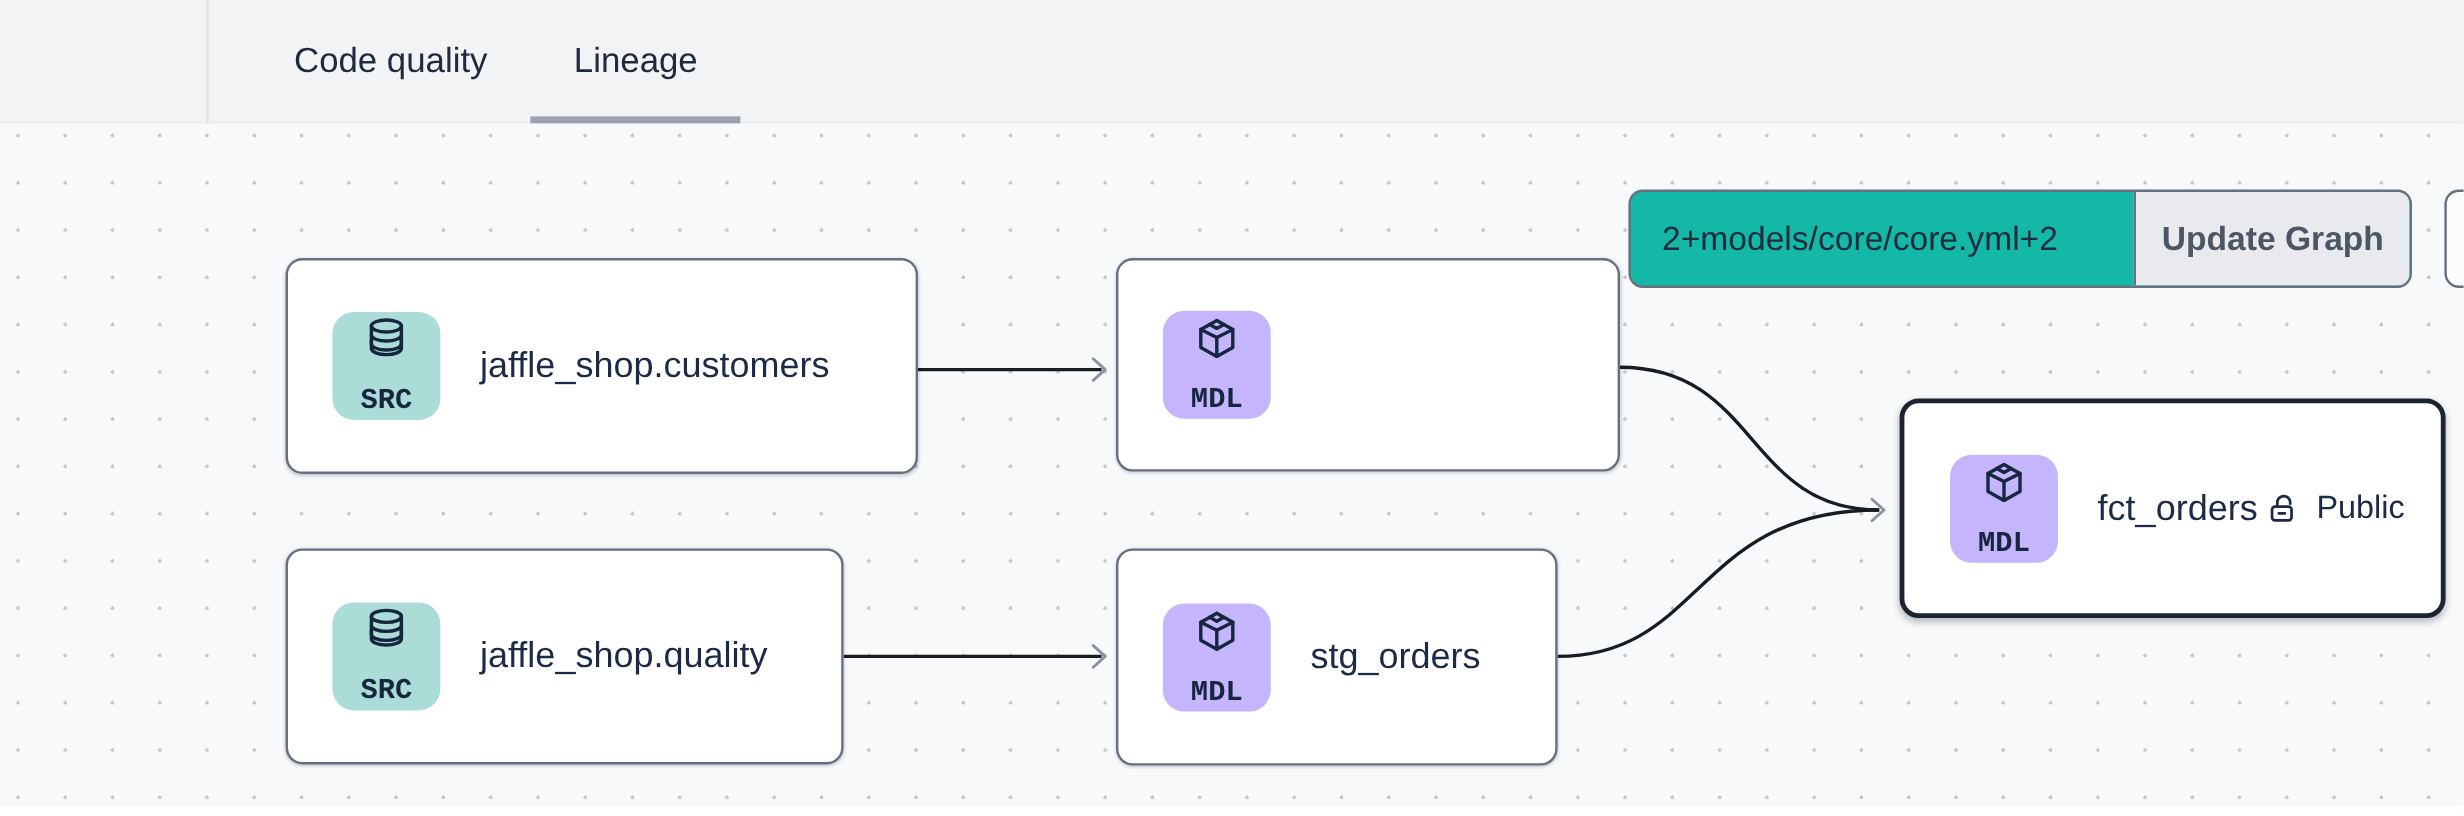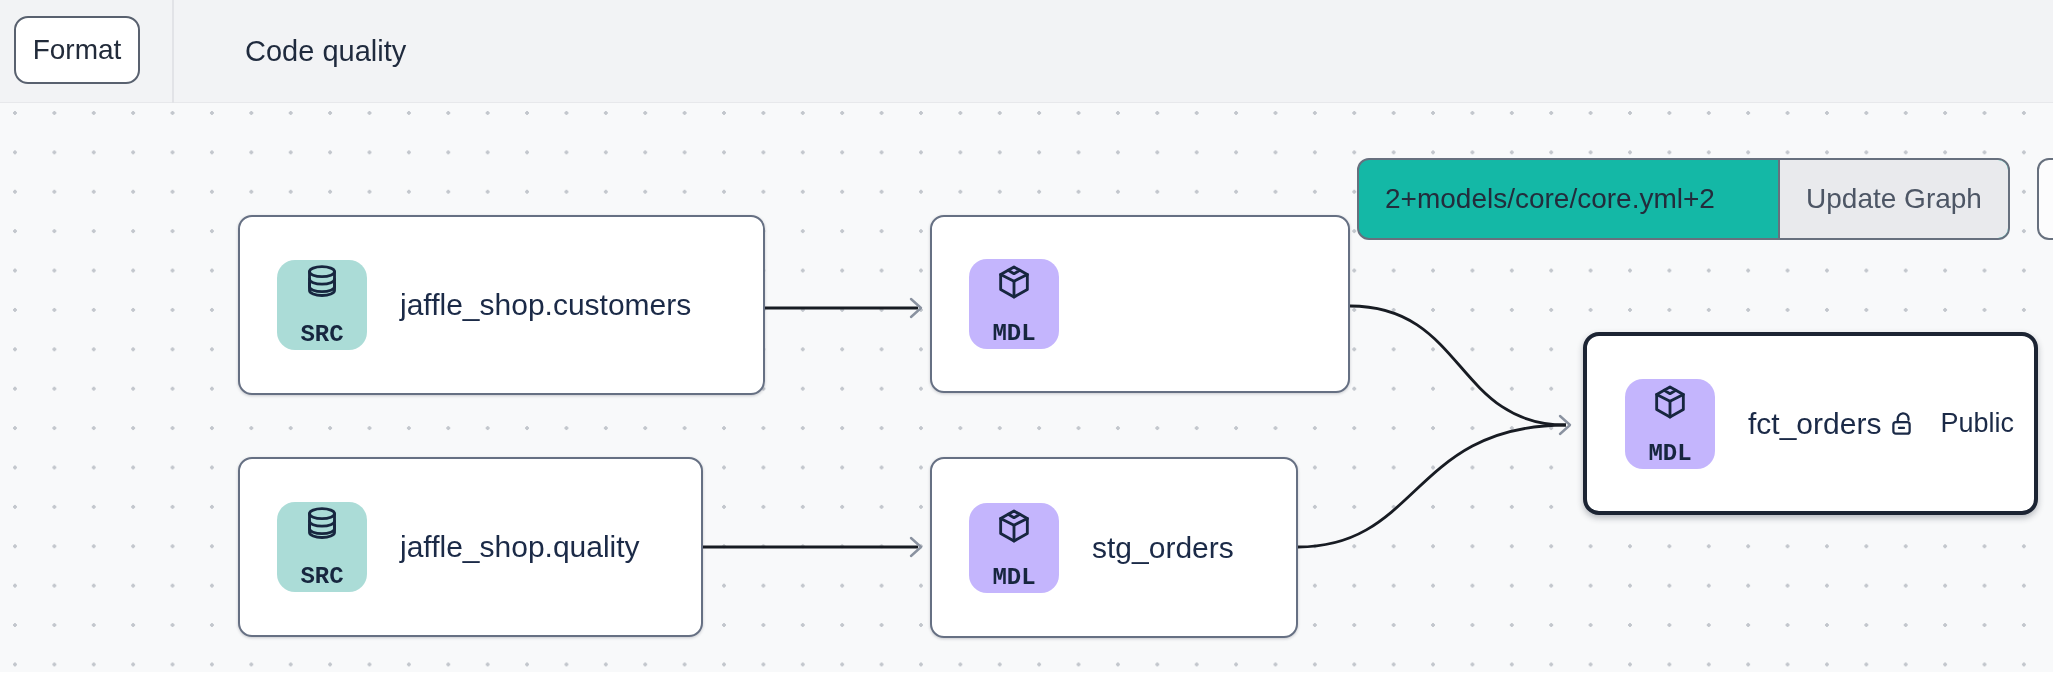--- a/index.html
+++ b/index.html
@@ -102,21 +102,21 @@
     margin-left:33px;
     font-size:30px; color:#1b2a47;
     white-space:nowrap;
   }
   .node-text-col {
     margin-left:33px;
     display:flex; gap:8px;
   }
   .node-title { font-size:30px; color:#1b2a47; white-space:nowrap; }
   .node-access {
-    display:flex; align-items:center; gap:21px;
+    display:flex; align-items:center; gap:11px;
     font-size:27px; color:#1b2a47;
   }
   .node-access svg { width:30px; height:30px; stroke:#1b2a47; stroke-width:1.8; fill:none; stroke-linecap:round; stroke-linejoin:round; }
 
   
   .n-src-customers { left:238px; top:215px; width:527px; height:180px; }
   .n-stg-customers { left:930px; top:215px; width:420px; height:178px; }
   .n-src-orders    { left:238px; top:457px; width:465px; height:180px; }
   .n-stg-orders    { left:930px; top:457px; width:368px; height:181px; }
   .n-fct-orders    { left:1583px; top:332px; width:455px; height:183px; }
@@ -138,36 +138,37 @@
     font-size:28px; color:#232c3c;
   }
   .update-btn {
     flex:0 0 230px;
     border-left:2px solid #67707e;
     background:#e9eaed;
     display:flex; align-items:center; justify-content:center;
     font-size:28px; color:#4d5665;
     cursor:pointer;
     white-space:nowrap;
+    font-weight:bold;
   }
   .edge-control-partial {
     position:absolute; left:2037px; top:158px; width:46px; height:82px;
     border:2px solid #67707e;
     border-radius:12px;
     background:#fcfcfd;
   }
 </style>
 </head>
 <body>
 
 <div class="header">
-  <button class="format-btn">Format</button>
   <div class="header-divider"></div>
   <div class="tabs">
     <div class="tab">Code quality</div>
+    <div class="tab active">Lineage</div>
   </div>
 </div>
 
 <div class="canvas"></div>
 <div class="bottom-strip"></div>
 
 <svg class="edges-svg" viewBox="0 0 2053 680">
   <path class="edge" d="M765 308 H 918"></path>
   <polyline class="arrowhead" points="911,299 921,308 911,317"></polyline>
   <path class="edge" d="M703 547 H 918"></path>

